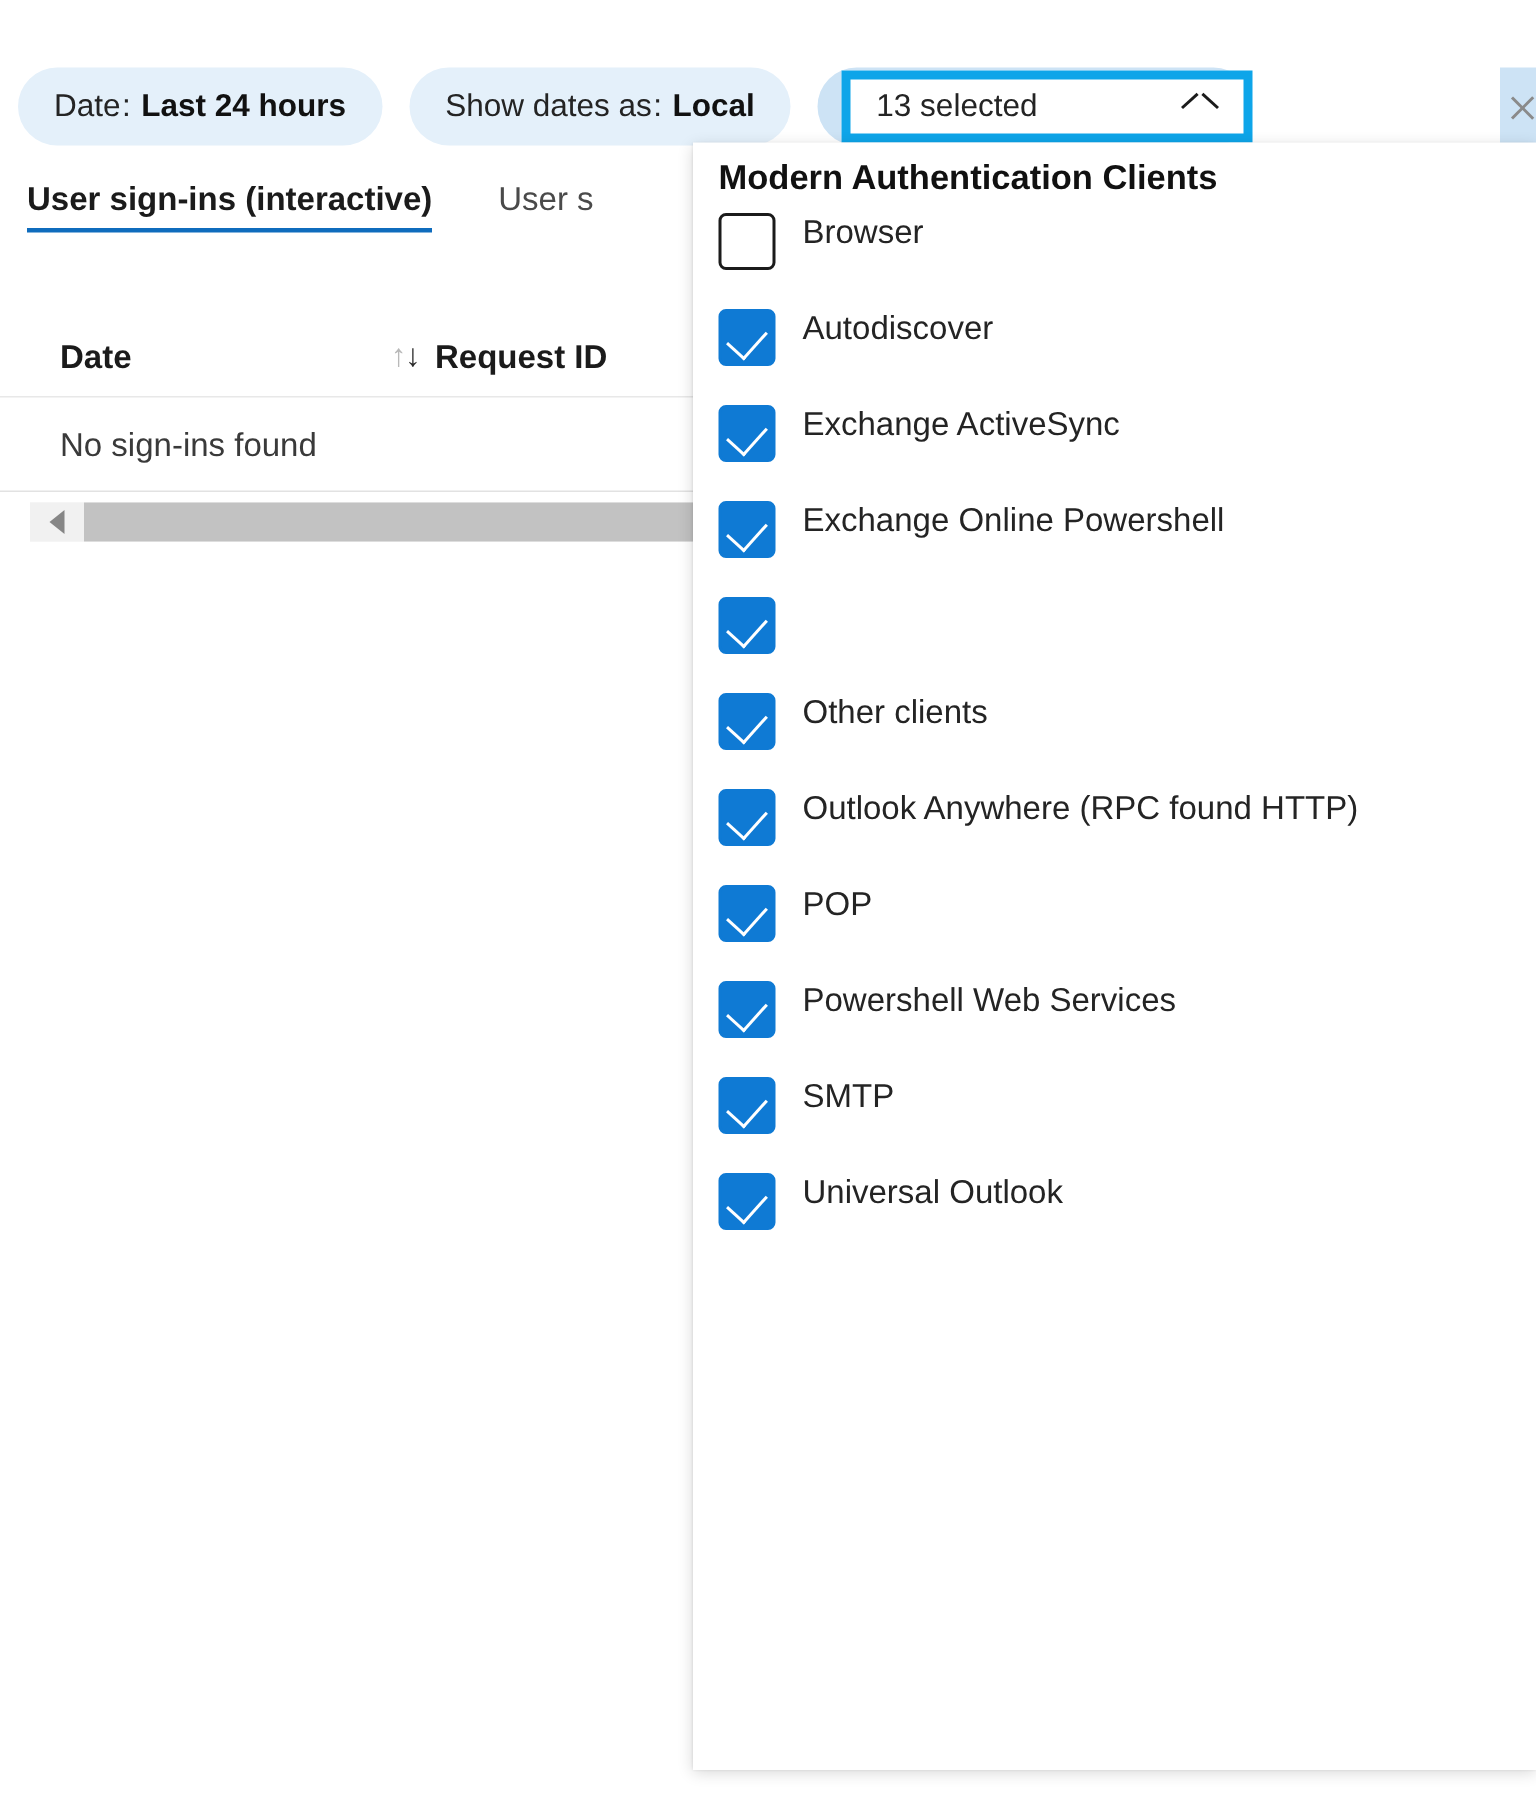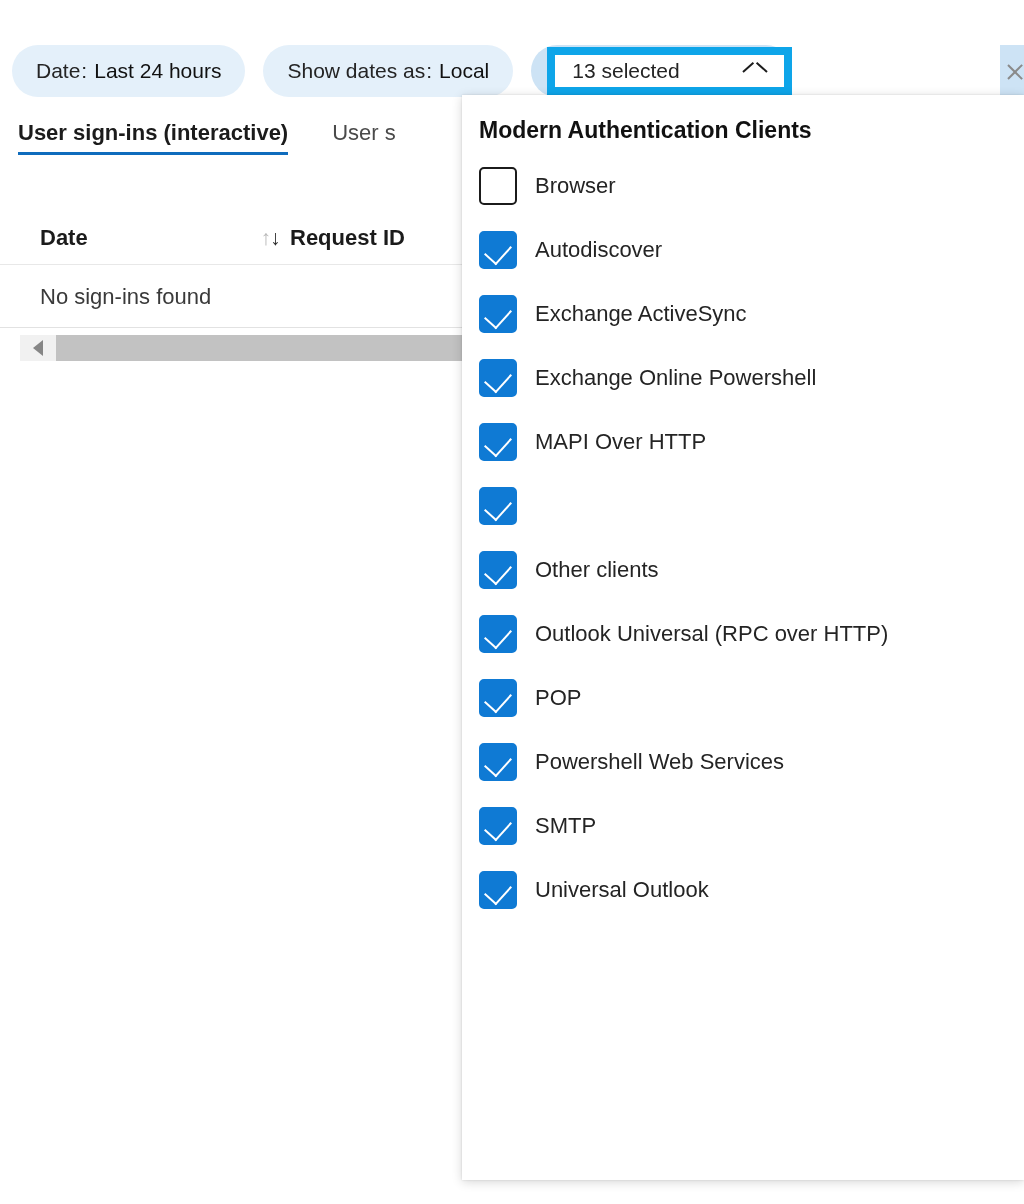--- a/index.html
+++ b/index.html
@@ -42,34 +42,34 @@
     align-items: center;
     padding: 0 24px;
     font-size: 21px;
     color: #1b1b1b;
     white-space: nowrap;
     cursor: pointer;
     user-select: none;
   }
   .pill .pill-key { font-weight: 400; color: #242424; }
   .pill .pill-sep { font-weight: 400; color: #242424; padding: 0 1px; }
-  .pill .pill-val { font-weight: 400; color: #111111; margin-left: 6px; }
+  .pill .pill-val { font-weight: 700; color: #111111; margin-left: 6px; }
 
   .pill-combo {
     background: #cde3f5;
     padding: 0 0 0 16px;
     border-radius: 26px 26px 26px 26px;
     position: relative;
   }
 
   .combo-box {
-    width: 245px;
+    width: 274px;
     height: 48px;
     background: #ffffff;
-    border: 8px solid #0ea5e9;
+    border: 6px solid #0ea5e9;
     display: flex;
     align-items: center;
     justify-content: space-between;
     padding: 0 14px 0 17px;
     font-size: 21px;
     color: #242424;
     cursor: pointer;
     gap: 40px;
   }
 
@@ -236,35 +236,33 @@
   
   .dropdown {
     position: absolute;
     top: 95px;
     left: 462px;
     width: 562px;
     height: 1085px;
     background: #ffffff;
     box-shadow: 0 2px 10px rgba(0,0,0,0.16), 0 0 2px rgba(0,0,0,0.12);
     overflow: hidden;
-    padding-top: 12px;
   }
 
   .group-header {
     font-size: 23px;
     font-weight: 700;
     color: #111111;
     padding: 10px 0 10px 17px;
     white-space: nowrap;
   }
 
   .option {
     height: 64px;
     display: flex;
-    align-items: center;
     padding-left: 17px;
     cursor: pointer;
     white-space: nowrap;
   }
 
   .cb {
     width: 38px;
     height: 38px;
     border-radius: 5px;
     flex: 0 0 auto;
@@ -390,37 +388,33 @@
       <span class="option-label">Exchange ActiveSync</span>
     </div>
 
     <div class="option">
       <span class="cb cb-on"></span>
       <span class="option-label">Exchange Online Powershell</span>
     </div>
 
 
 
-    <div class="option">
-      <span class="cb cb-on"></span>
-      <span class="option-label">MAPI Over HTTP</span>
-    </div>
 
     <div class="option">
       <span class="cb cb-on"></span>
     </div>
 
     <div class="option">
       <span class="cb cb-on"></span>
       <span class="option-label">Other clients</span>
     </div>
 
     <div class="option">
       <span class="cb cb-on"></span>
-      <span class="option-label">Outlook Universal (RPC over HTTP)</span>
+      <span class="option-label">Outlook Anywhere (RPC found HTTP)</span>
     </div>
 
     <div class="option">
       <span class="cb cb-on"></span>
       <span class="option-label">POP</span>
     </div>
 
     <div class="option">
       <span class="cb cb-on"></span>
       <span class="option-label">Powershell Web Services</span>

